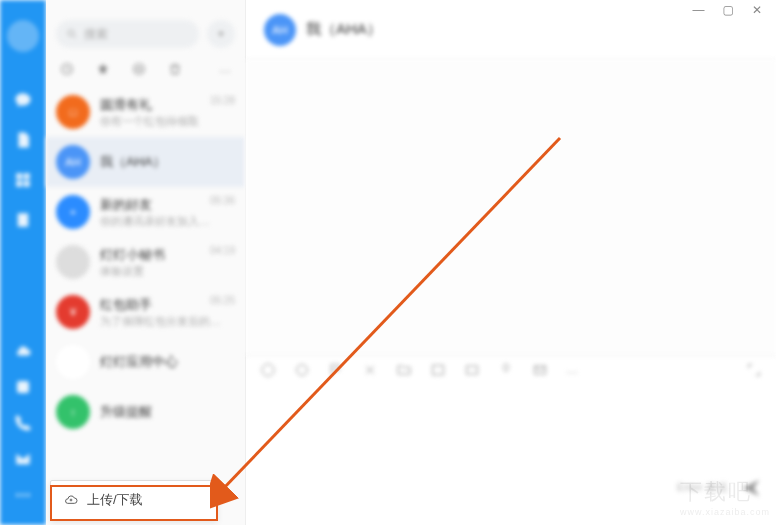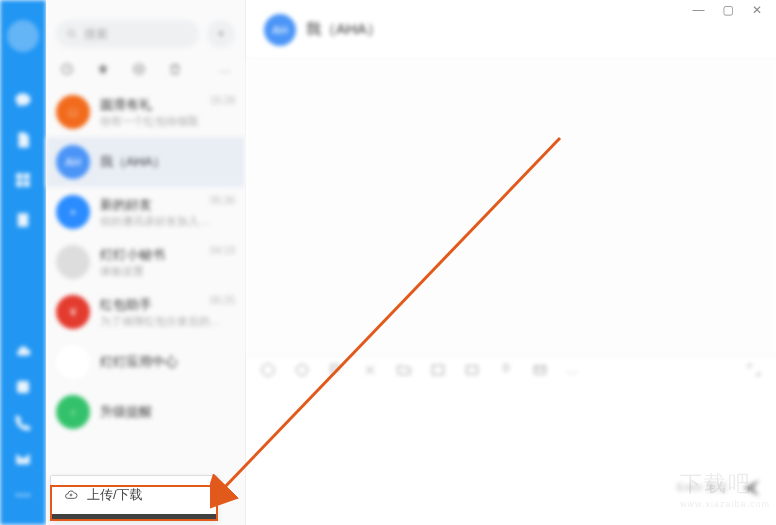--- a/index.html
+++ b/index.html
@@ -123,34 +123,34 @@
     position: absolute; left: 50px; bottom: 4px; width: 168px;
     background: #fff; border: 1px solid #ddd; border-radius: 2px;
     box-shadow: 0 2px 6px rgba(0,0,0,.08);
     z-index: 20;
   }
   .popup .item {
     display: flex; align-items: center; gap: 8px;
     padding: 10px 12px; color: #444; font-size: 13px;
   }
   .popup .item svg { width: 16px; height: 16px; fill: none; stroke: #555; stroke-width: 1.4;}
-  .popup .item:first-child { border-bottom: 6px solid #404040; }
+  .popup .item:first-child { border-bottom: 1px solid #404040; }
   .highlight-box {
     position: absolute; left: 50px; bottom: 4px; width: 168px; height: 36px;
     border: 2px solid #e25a1b; z-index: 25; pointer-events: none;
   }
 
   
   .arrow {
     position: absolute; left: 210px; top: 130px; width: 360px; height: 380px;
     z-index: 30; pointer-events: none;
   }
 
   .watermark {
-    position: absolute; right: 6px; bottom: 16px;
+    position: absolute; right: 6px; bottom: 8px;
     font-size: 22px; color: rgba(0,0,0,.08);
     letter-spacing: 2px; z-index: 40; pointer-events: none;
   }
   .watermark .u {
     font-size: 9px; letter-spacing: 1px; display: block; text-align: right;
   }
 </style>
 </head>
 <body>
 

